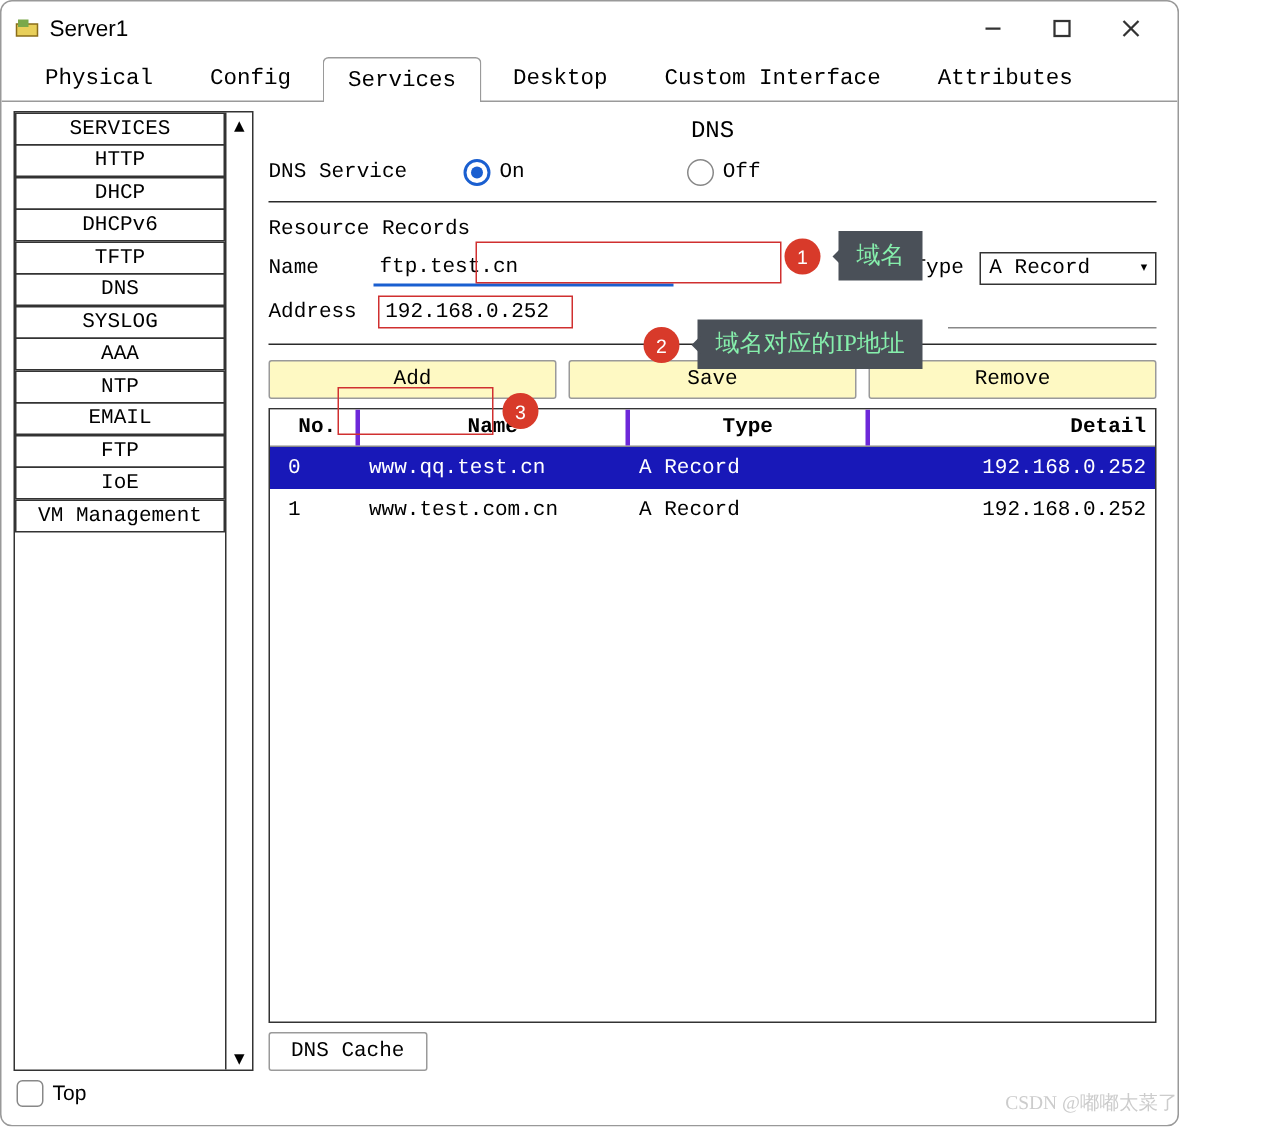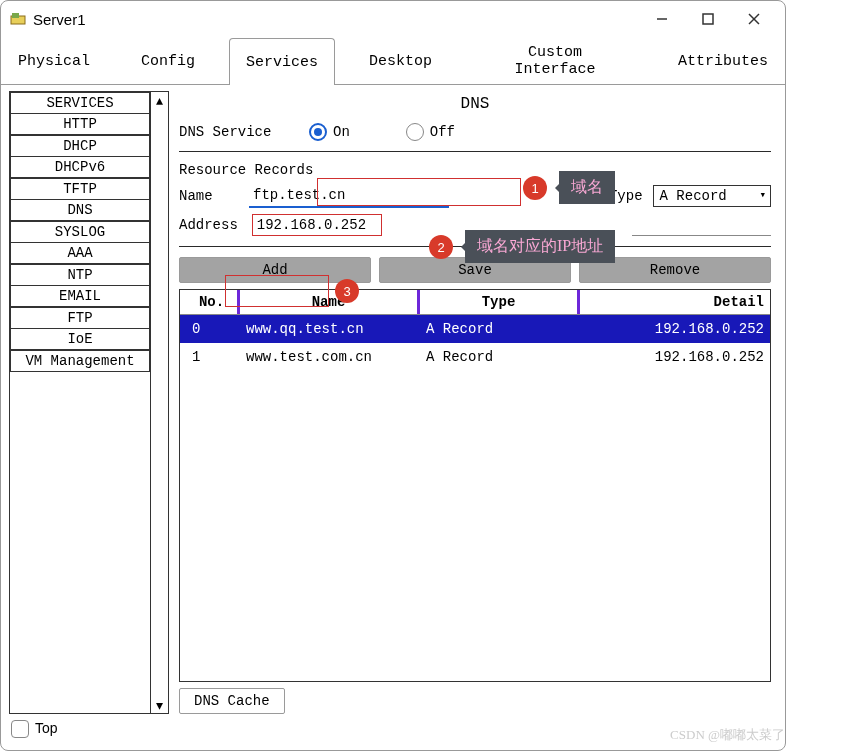--- a/index.html
+++ b/index.html
@@ -4,52 +4,52 @@
 <style>
 * { box-sizing: border-box; margin: 0; padding: 0; }
 body { font-family: "Microsoft YaHei", SimSun, Arial, sans-serif; font-size: 14px; background: #fff; }
 .window { width: 786px; height: 751px; border: 1px solid #999; border-radius: 8px; overflow: hidden; display: flex; flex-direction: column; background: #fff; position: relative; }
 .titlebar { height: 36px; display: flex; align-items: center; padding: 0 8px; }
 .titlebar .icon { width: 18px; height: 18px; margin-right: 6px; }
 .titlebar .title { font-size: 15px; flex: 1; }
 .winbtns { display: flex; gap: 0; }
 .winbtn { width: 46px; height: 30px; display: flex; align-items: center; justify-content: center; border: none; background: transparent; cursor: pointer; }
 .winbtn svg { stroke: #333; stroke-width: 1.5; fill: none; }
-.tabbar { display: flex; border-bottom: 1px solid transparent; gap: 17px; }
+.tabbar { display: flex; border-bottom: 1px solid transparent; padding-left: 12px; gap: 4px; }
 .tab { padding: 6px 16px; border: 1px solid transparent; border-bottom: none; cursor: pointer; font-family: "Consolas", "Courier New", monospace; font-size: 15px; background: transparent; border-radius: 4px 4px 0 0; }
 .tab.active { border-color: #9a9a9a; background: #fff; position: relative; top: 1px; }
 .body { flex: 1; display: flex; padding: 6px 8px 6px 8px; gap: 4px; border-top: 1px solid #9a9a9a; margin-top: -1px; }
 .sidebar-wrap { display: flex; border: 1px solid #333; height: 100%; }
 .sidebar { width: 140px; }
 .sidebar .svc { border: 1px solid #333; height: 22px; display: flex; align-items: center; justify-content: center; font-family: "Courier New", monospace; font-size: 14px; cursor: pointer; margin: -0.5px 0; }
 .sb-scroll { width: 18px; display: flex; flex-direction: column; border-left: 1px solid #333; }
 .sb-arrow { height: 16px; display: flex; align-items: center; justify-content: center; }
 .sb-track { flex: 1; }
 .content { flex: 1; display: flex; flex-direction: column; gap: 6px; padding: 0 6px; font-family: "Courier New", monospace; position: relative; }
 .heading { text-align: center; font-size: 16px; padding: 4px 0; }
 .row { display: flex; align-items: center; gap: 10px; }
 .row .label { width: 120px; }
-.radio-group { display: flex; align-items: center; gap: 56px; }
+.radio-group { display: flex; align-items: center; gap: 108px; }
 .radio-wrap { display: flex; align-items: center; gap: 6px; }
 .radio { width: 18px; height: 18px; border: 1px solid #888; border-radius: 50%; display: inline-flex; align-items: center; justify-content: center; }
 .radio.sel { border: 2px solid #1a5fd0; }
 .radio.sel::after { content: ""; width: 8px; height: 8px; background: #1a5fd0; border-radius: 50%; }
 .hr { border: none; border-top: 1px solid #2a2a2a; margin: 4px 0; }
 .input-underline { border: none; border-bottom: 2px solid #1a5fd0; padding: 3px 4px; font-family: inherit; font-size: 14px; width: 200px; outline: none; }
 .type-label { margin-left: auto; }
 .select { border: 1px solid #333; padding: 2px 18px 2px 6px; font-family: inherit; font-size: 14px; position: relative; }
 .select::after { content: "▾"; position: absolute; right: 4px; top: 2px; font-size: 11px; }
 .addr-box { border: 1px solid #d03030; display: inline-block; padding: 2px 4px; margin-left: 4px; }
 .addr-input { border: none; outline: none; font-family: inherit; font-size: 14px; width: 120px; }
 .addr-rest { border: none; border-bottom: 1px solid #888; flex: 1; height: 22px; margin-left: 240px; }
 .btn-row { display: flex; gap: 8px; }
-.btn { flex: 1; border: 1px solid #9a9a9a; background: #a3a3a3; padding: 4px 0; cursor: pointer; font-family: inherit; font-size: 14px; border-radius: 2px; }
+.btn { flex: 1; border: 1px solid #9a9a9a; background: #fef9c3; padding: 4px 0; cursor: pointer; font-family: inherit; font-size: 14px; border-radius: 2px; }
 .name-box { border: 1px solid #d03030; position: absolute; pointer-events: none; }
 .badge { width: 24px; height: 24px; border-radius: 50%; background: #d83a2a; color: #fff; display: inline-flex; align-items: center; justify-content: center; font-size: 13px; font-family: Arial; position: absolute; z-index: 5; }
-.tooltip { position: absolute; background: #4a5058; color: #f9a8d4; padding: 6px 12px; font-size: 16px; font-family: "Microsoft YaHei"; z-index: 4; }
+.tooltip { position: absolute; background: #4a5058; color: #86efac; padding: 6px 12px; font-size: 16px; font-family: "Microsoft YaHei"; z-index: 4; }
 .tooltip::before { content: ""; position: absolute; left: -10px; top: 50%; margin-top: -6px; border: 6px solid transparent; border-right-color: #4a5058; }
 .table-wrap { flex: 1; border: 1px solid #333; display: flex; flex-direction: column; overflow: hidden; }
 .table-head { display: flex; background: #fff; border-bottom: 1px solid #888; }
 .th { padding: 4px 6px; font-weight: bold; text-align: center; border-right: 3px solid #6d28d9; }
 .th:last-child { border-right: none; }
 .table-body { flex: 1; overflow: auto; }
 .tr { display: flex; padding: 4px 0; }
 .tr.selected { background: #1818b8; color: #fff; }
 .td { padding: 2px 6px; }
 .col-no { width: 60px; padding-left: 12px; }

